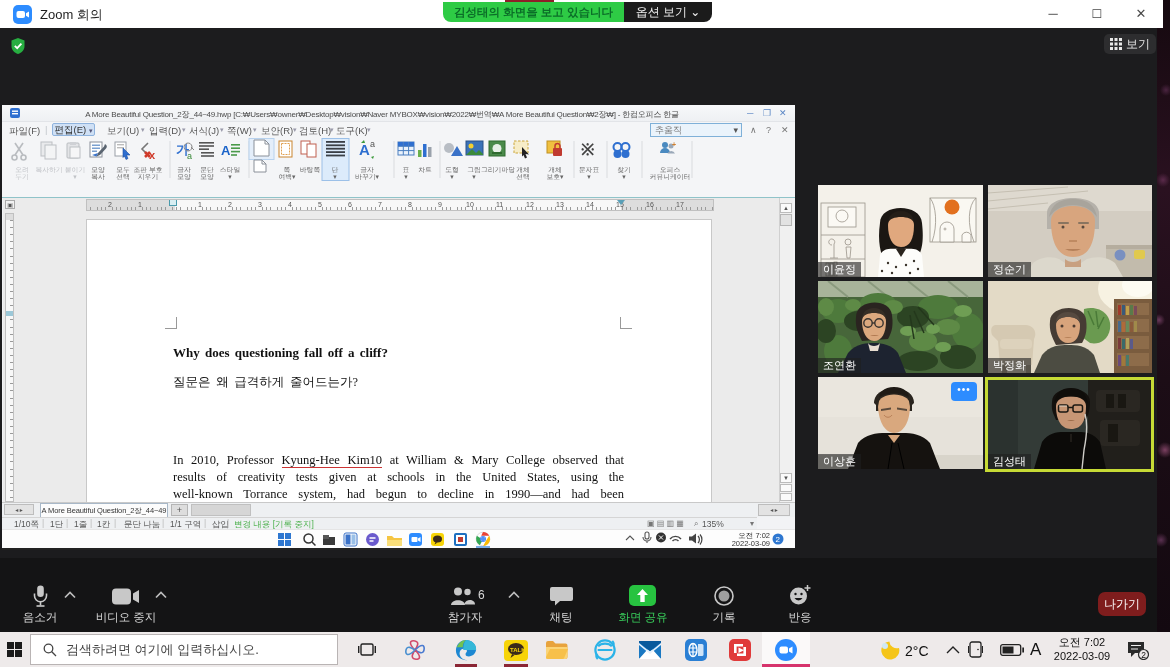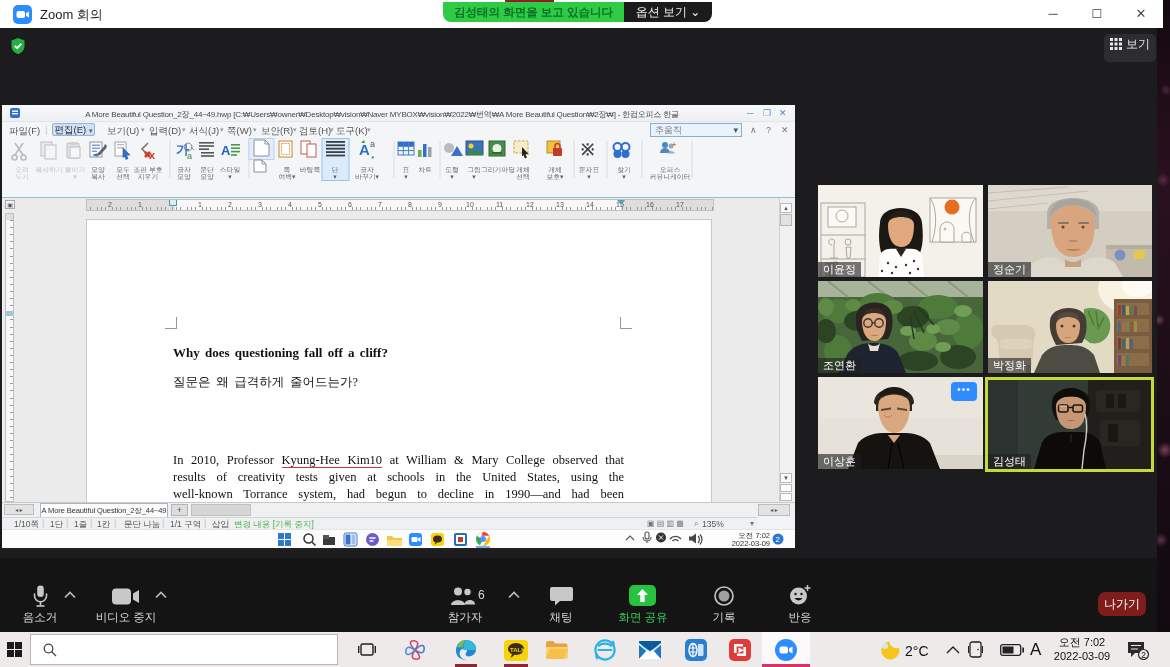--- a/index.html
+++ b/index.html
@@ -14,21 +14,21 @@
   #titlebar { left:0; top:0; width:1163px; height:28px; background:#ffffff; }
   #ztitle { left:40px; top:6px; font-size:13px; color:#1f1f1f; }
   .winbtn { top:0px; width:30px; height:28px; color:#4a4a4a; font-size:13px; text-align:center; line-height:28px; }
 
   
   #banner-red { left:505px; top:0; width:49px; height:2px; background:#8d1f28; }
   #banner-g { left:443px; top:2px; width:181px; height:20px; background:#2ecb45; border-radius:0 0 0 8px; color:#0b6e28; font-weight:bold; font-size:11.5px; text-align:center; line-height:20px; }
   #banner-d { left:624px; top:2px; width:88px; height:20px; background:#1b1b1b; border-radius:0 0 8px 0; color:#f2f2f2; font-size:12px; text-align:center; line-height:20px; }
 
   
-  #viewbtn { left:1104px; top:34px; width:52px; height:28px; background:#2d2d2f; border-radius:5px; color:#e8e8e8; font-size:12px; line-height:20px; text-align:right; padding-right:6px; }
+  #viewbtn { left:1104px; top:34px; width:52px; height:20px; background:#2d2d2f; border-radius:5px; color:#e8e8e8; font-size:12px; line-height:20px; text-align:right; padding-right:6px; }
 
   
   #share { left:2px; top:105px; width:793px; height:445px; background:#f2f3f5; font-family:"Liberation Sans",sans-serif; }
 
   .tl { top:29px; width:34px; text-align:center; font-size:6.8px; line-height:6.5px; color:#666; white-space:nowrap; }
   .mdn { top:4px; font-size:7px; color:#99a; }
 
   
   .tile { position:absolute; overflow:hidden; }
   .nlabel { position:absolute; left:0; bottom:0; height:15px; background:rgba(30,30,30,0.6); color:#fff; font-size:11px; line-height:15px; padding:0 5px; }
@@ -897,20 +897,21 @@
           <rect x="8" y="0" width="7" height="7"></rect>
           <rect x="0" y="8" width="7" height="7"></rect>
           <rect x="8" y="8" width="7" height="7"></rect>
         </g>
     </svg>
     <div id="searchbox">
         <svg width="14" height="14" style="margin:0 9px 0 12px;">
           <circle cx="5.5" cy="5.5" r="4.3" stroke="#444" stroke-width="1.3" fill="none"></circle>
           <line x1="8.8" y1="8.8" x2="13" y2="13" stroke="#444" stroke-width="1.3"></line>
         </svg>
+        <span class="txt">검색하려면 여기에 입력하십시오.</span>
       </div>
 
     <svg class="abs" style="left:358px;top:9px;" width="18" height="17" viewBox="0 0 18 17">
       <rect x="3" y="3" width="12" height="11" rx="1.5" stroke="#222" stroke-width="1.4" fill="none"></rect>
       <line x1="0.7" y1="5" x2="0.7" y2="12" stroke="#222" stroke-width="1.4"></line>
       <line x1="17.3" y1="5" x2="17.3" y2="12" stroke="#222" stroke-width="1.4"></line>
     </svg>
 
     <svg class="abs" style="left:404px;top:7px;" width="22" height="22" viewBox="0 0 22 22">
       <g stroke-width="1.6" fill="none">

